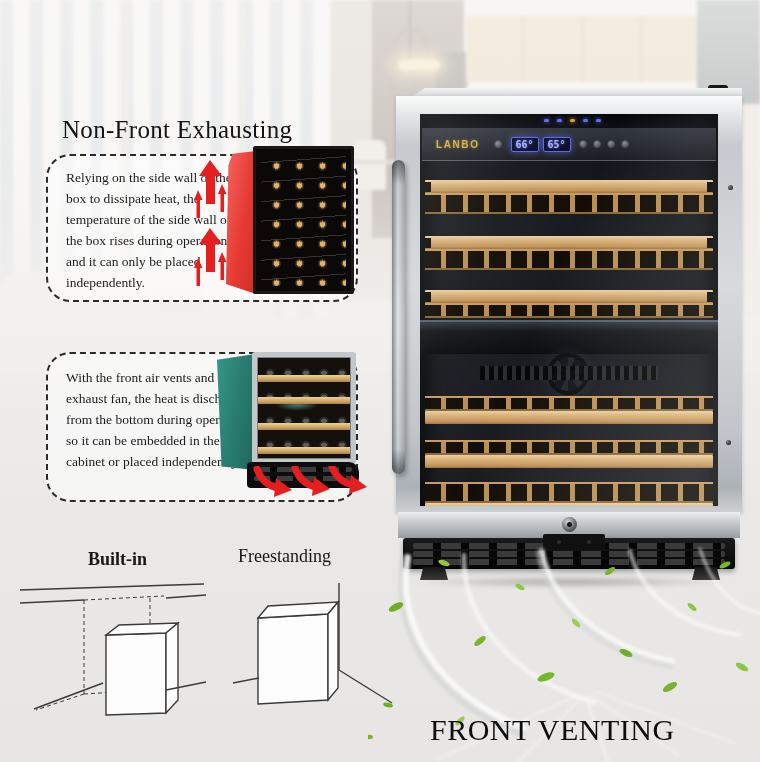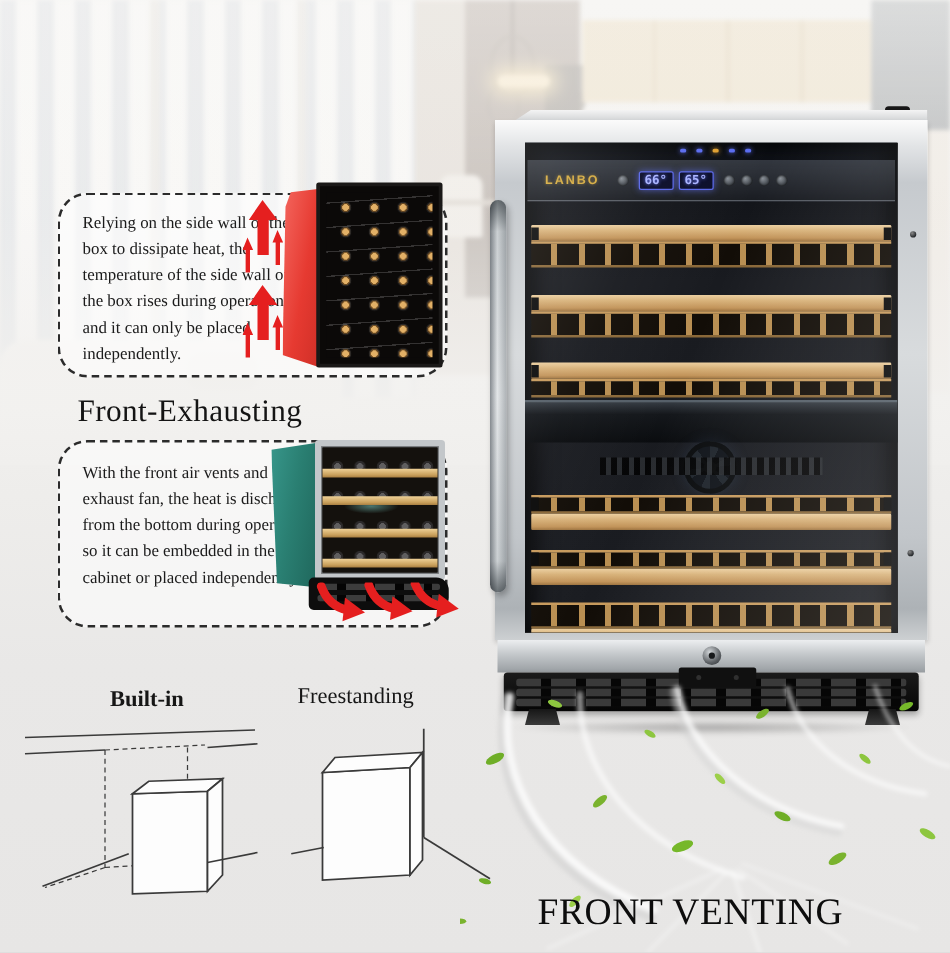--- a/index.html
+++ b/index.html
@@ -183,41 +183,41 @@
     <div class="right-cab"></div>
     <div class="right-wall"></div>
     <div class="chair1"></div>
     <div class="chair2"></div>
     <div class="table-line"></div>
     <div class="sofa"></div>
     <div class="pillow"></div>
   </div>
   <div class="bg-fade abs" style="left:0;top:0;width:760px;"></div>
 
+  <h2 class="abs h-serif sec-head1">Non-Front Exhausting</h2>
   <div class="abs callout box1">
     <p>Relying on the side wall of the box to dissipate heat, the temperature of the side wall of the box rises during operation, and it can only be placed independently.</p>
   </div>
   <svg class="abs up-arrows" width="36" height="134" viewBox="0 0 36 134">
     <g fill="#e51f1f">
       <polygon points="16,0 5,16 12,16 12,44 21,44 21,16 28,16"></polygon>
       <polygon points="4,30 0,40 2.5,40 2.5,58 6,58 6,40 8.5,40"></polygon>
       <polygon points="28,24 24,34 26.5,34 26.5,52 30,52 30,34 32.5,34"></polygon>
       <polygon points="16,68 5,84 12,84 12,112 21,112 21,84 28,84"></polygon>
       <polygon points="4,98 0,108 2.5,108 2.5,126 6,126 6,108 8.5,108"></polygon>
       <polygon points="28,92 24,102 26.5,102 26.5,120 30,120 30,102 32.5,102"></polygon>
     </g>
   </svg>
   <div class="abs mini1">
     <div class="m1-side"></div>
     <div class="m1-front">
       <div class="m1-bottles"></div>
     </div>
   </div>
 
-  <h2 class="abs h-serif sec-head2">Front-Exhausting</h2>
   <div class="abs callout box2">
     <p>With the front air vents and exhaust fan, the heat is discharged from the bottom during operation, so it can be embedded in the cabinet or placed independently.</p>
   </div>
   <div class="abs mini2">
     <div class="m2-side"></div>
     <div class="m2-door">
       <div class="m2-rows"></div>
       <div class="m2-glow"></div>
       <div class="m2-shelfbar" style="top:18px"></div>
       <div class="m2-shelfbar" style="top:40px"></div>

